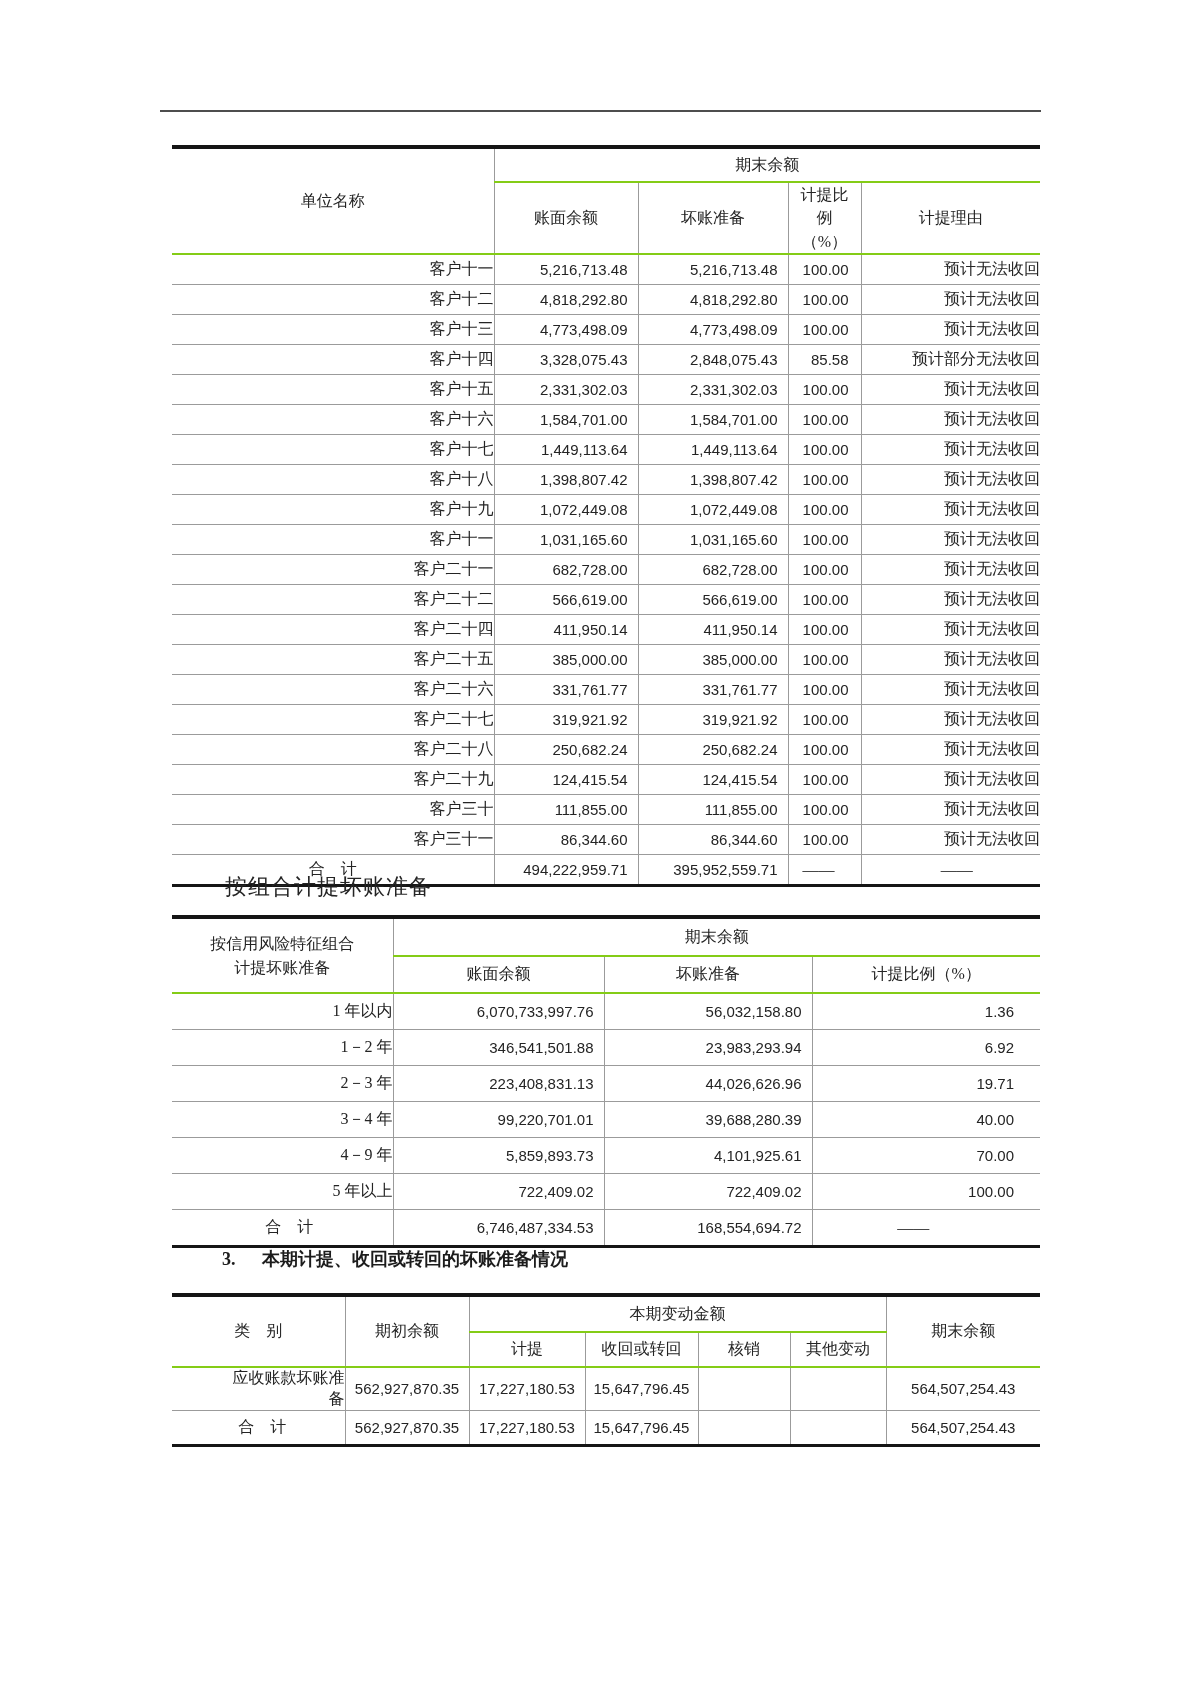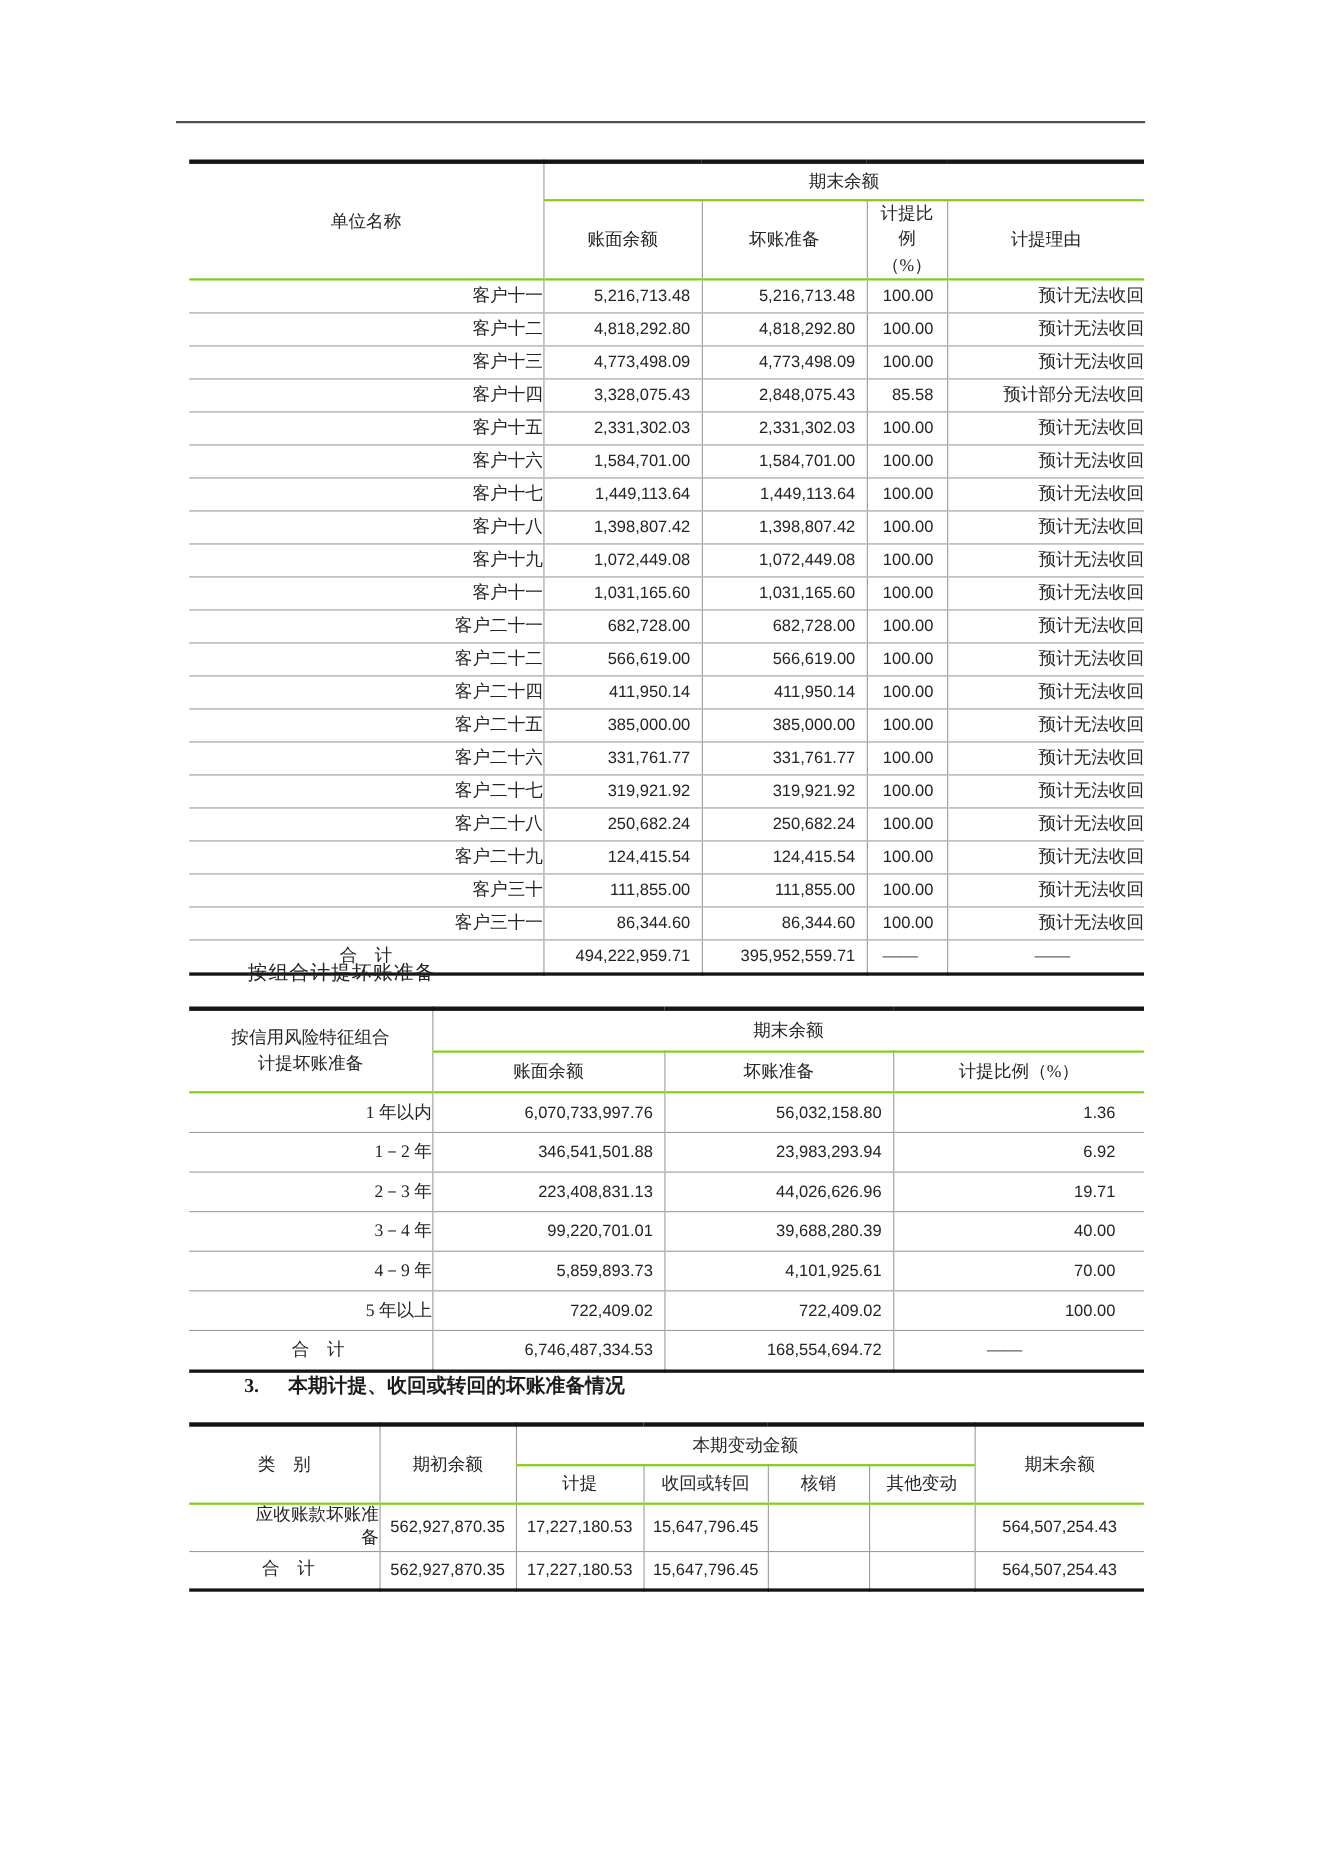--- a/index.html
+++ b/index.html
@@ -24,21 +24,21 @@
   .ac{text-align:center;}
   .pre{white-space:pre-line;line-height:1.45;}
 
   .t1{position:absolute;left:172px;top:145px;}
   .t1 thead tr:first-child th{height:32px;}
   .t1 thead tr:last-child th{height:70px;}
   .t1 tbody td{height:29px;}
   .t1 td:nth-child(4){padding-right:12px;}
   .t1 td:nth-child(5){padding-left:12px;}
 
-  .h-group{position:absolute;left:225px;top:872px;font-size:18px;letter-spacing:1px;}
+  .h-group{position:absolute;left:225px;top:872px;font-size:22px;letter-spacing:1px;}
 
   .t2{position:absolute;left:172px;top:915px;}
   .t2 thead tr:first-child th{height:36px;}
   .t2 thead tr:last-child th{height:35px;}
   .t2 tbody td{height:35px;}
   .t2 td:nth-child(1){padding-left:14px;}
   .t2 td:nth-child(4){padding-right:26px;}
 
   .h-num{position:absolute;left:222px;font-size:18px;font-weight:bold;
          font-family:"Liberation Serif","DejaVu Serif",serif;color:#1c1c1c;}

